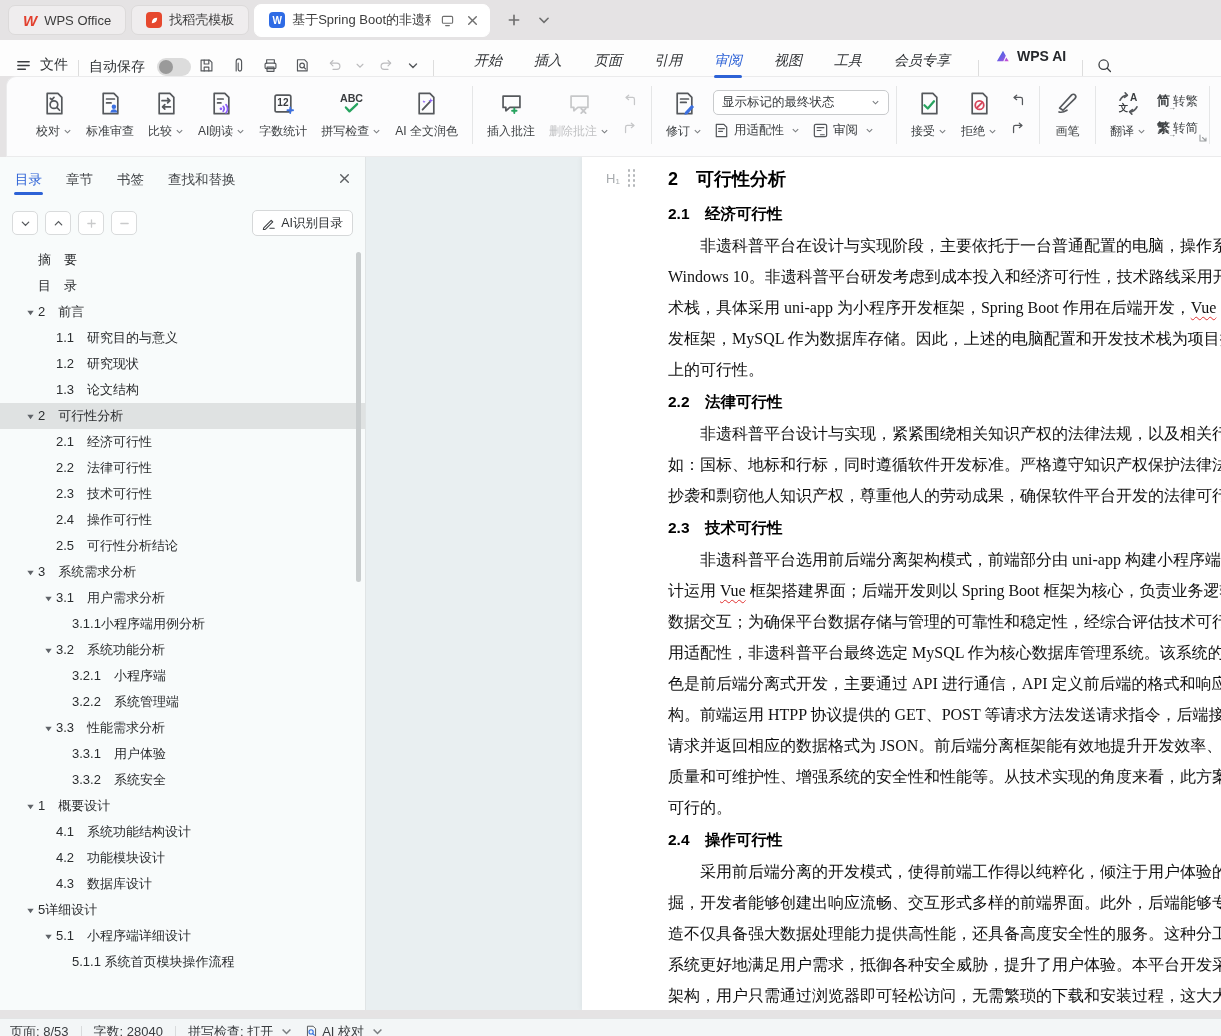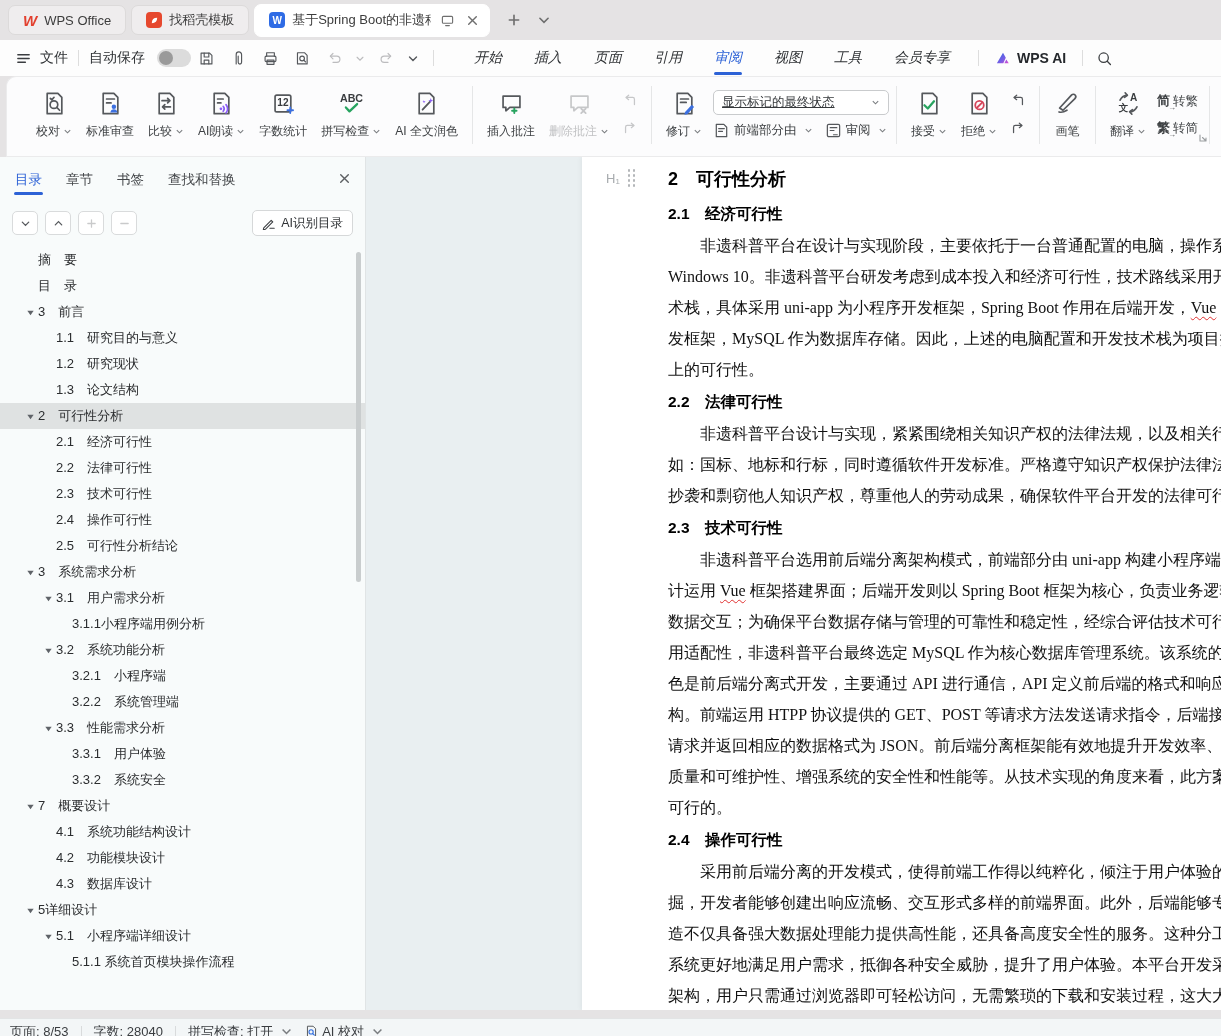--- a/index.html
+++ b/index.html
@@ -16,21 +16,21 @@
   .docer-logo { width:16px; height:16px; border-radius:4px; background:#e6482e; display:flex; align-items:center; justify-content:center; }
   .docer-logo svg { width:9px; height:9px; }
   .doc-logo { width:16px; height:16px; border-radius:4px; background:#2e6be5; color:#fff; font-size:10px; font-weight:bold;
               display:flex; align-items:center; justify-content:center; }
   .tabico { width:18px; height:18px; display:flex; align-items:center; justify-content:center; color:#6e6e6e; flex:none; }
   .tabico svg { width:13px; height:13px; }
   .tabbar-extra { display:flex; align-items:center; gap:12px; margin-left:10px; color:#4a4a4a; }
   .tabbar-extra .tabico svg { width:14px; height:14px; }
 
   
-  .menubar { height:36px; background:#fdfdfd; display:flex; align-items:center; padding:0 12px; font-size:14px; }
+  .menubar { height:36px; background:#fdfdfd; display:flex; align-items:flex-end; padding:0 12px; font-size:14px; }
   .mitem { display:flex; align-items:center; gap:6px; color:#2f3235; }
   .msep { width:1px; height:16px; background:#dddddd; margin:0 10px; }
   .mico { width:22px; height:22px; display:flex; align-items:center; justify-content:center; color:#55585c; }
   .mico svg { width:17px; height:17px; }
   .mico.dim { color:#bcbcbe; }
   .toggle { width:34px; height:18px; border-radius:9px; background:#dcdcdc; position:relative; margin-left:6px; }
   .toggle::after { content:""; position:absolute; left:2px; top:2px; width:14px; height:14px; border-radius:50%; background:#9a9a9a; }
   .qicons { display:flex; align-items:center; gap:10px; margin:0 4px; }
   #menu-tabs { display:flex; align-items:center; gap:8px; margin-left:18px; }
   .menu-tab { padding:6px 12px; color:#2f3235; position:relative; cursor:default;font-style:italic; }
@@ -50,21 +50,21 @@
   .bigbtn .icon { height:28px; display:flex; align-items:center; justify-content:center; }
   .bigbtn .icon svg { width:27px; height:27px; }
   .bigbtn .lbl { display:flex; align-items:center; white-space:nowrap; }
   .bigbtn.disabled { color:#c0c1c3; }
   .smallcol { display:flex; flex-direction:column; gap:8px; margin:0 3px; }
   .smallcol .sbtn { width:22px; height:20px; display:flex; align-items:center; justify-content:center; color:#55585c; }
   .smallcol .sbtn svg { width:16px; height:16px; }
   .smallcol .sbtn.disabled { color:#c6c7c9; }
   .revcol { display:flex; flex-direction:column; gap:7px; margin-left:4px; }
   .select { width:176px; height:25px; border:1px solid #c9cbcd; border-radius:5px; background:#fff;
-            display:flex; align-items:center; justify-content:space-between; padding:0 8px; font-size:12.5px; color:#35383b;text-decoration:underline; }
+            display:flex; align-items:center; justify-content:space-between; padding:0 8px; font-size:12.5px; color:#35383b; }
   .srow { display:flex; align-items:center; gap:12px; }
   .sbtn2 { display:flex; align-items:center; gap:4px; font-size:12.5px; color:#3d4043; white-space:nowrap; }
   .sbtn2 .sico { width:17px; height:17px; display:flex; color:#55585c; }
   .sbtn2 .sico svg { width:17px; height:17px; }
   .convcol { display:flex; flex-direction:column; gap:9px; margin:0 4px; position:relative; }
   .convbtn { display:flex; align-items:center; gap:3px; font-size:12.5px; color:#3d4043; white-space:nowrap; }
   .convzh { font-weight:bold; font-size:13px; position:relative; }
   .convzh i { position:absolute; right:-6px; bottom:-2px; font-style:normal; font-size:8px; color:#55585c; }
   .launcher { position:absolute; right:-10px; bottom:-10px; color:#9a9da0; }
   .launcher svg { width:10px; height:10px; }
@@ -422,21 +422,21 @@
         </span>
     </div>
     <div class="srow">
       <div class="sbtn2">
         <span class="sico">
             <svg viewBox="0 0 18 18">
               <path d="M3.5 2.5h8l3 3V15.5h-11z" fill="none" stroke="#55585c" stroke-width="1.3" stroke-linejoin="round"></path>
               <path d="M6 7h6M6 10h4" stroke="#55585c" stroke-width="1.3" stroke-linecap="round"></path>
             </svg>
           </span>
-        <span>前端部分由</span>
+        <span>用适配性</span>
         <span class="caret">
             <svg viewBox="0 0 10 10" width="9" height="9">
               <path d="M2 3.5 5 6.5 8 3.5" fill="none" stroke="currentColor" stroke-width="1.2"></path>
             </svg>
           </span>
       </div>
       <div class="sbtn2">
         <span class="sico">
             <svg viewBox="0 0 18 18">
               <rect x="2.5" y="2.5" width="13" height="13" rx="1.5" fill="none" stroke="#55585c" stroke-width="1.3"></rect>
@@ -598,21 +598,21 @@
             </svg>
           </span>
         <span>AI识别目录</span>
       </div>
     </div>
     <div id="toc-list">
         <div class="toc-item lv1 noarrow"><span>摘　要</span></div>
         <div class="toc-item lv1 noarrow"><span>目　录</span></div>
         <div class="toc-item lv1"><span class="tarrow"><svg viewBox="0 0 10 10" width="9" height="9">
               <path d="M1.5 3h7L5 8z" fill="#5f6368"></path>
-            </svg></span><span>3　前言</span></div>
+            </svg></span><span>2　前言</span></div>
         <div class="toc-item lv2 noarrow"><span>1.1　研究目的与意义</span></div>
         <div class="toc-item lv2 noarrow"><span>1.2　研究现状</span></div>
         <div class="toc-item lv2 noarrow"><span>1.3　论文结构</span></div>
         <div class="toc-item lv1 selected"><span class="tarrow"><svg viewBox="0 0 10 10" width="9" height="9">
               <path d="M1.5 3h7L5 8z" fill="#5f6368"></path>
             </svg></span><span>2　可行性分析</span></div>
         <div class="toc-item lv2 noarrow"><span>2.1　经济可行性</span></div>
         <div class="toc-item lv2 noarrow"><span>2.2　法律可行性</span></div>
         <div class="toc-item lv2 noarrow"><span>2.3　技术可行性</span></div>
         <div class="toc-item lv2 noarrow"><span>2.4　操作可行性</span></div>
@@ -629,21 +629,21 @@
             </svg></span><span>3.2　系统功能分析</span></div>
         <div class="toc-item lv3 noarrow"><span>3.2.1　小程序端</span></div>
         <div class="toc-item lv3 noarrow"><span>3.2.2　系统管理端</span></div>
         <div class="toc-item lv2"><span class="tarrow"><svg viewBox="0 0 10 10" width="9" height="9">
               <path d="M1.5 3h7L5 8z" fill="#5f6368"></path>
             </svg></span><span>3.3　性能需求分析</span></div>
         <div class="toc-item lv3 noarrow"><span>3.3.1　用户体验</span></div>
         <div class="toc-item lv3 noarrow"><span>3.3.2　系统安全</span></div>
         <div class="toc-item lv1"><span class="tarrow"><svg viewBox="0 0 10 10" width="9" height="9">
               <path d="M1.5 3h7L5 8z" fill="#5f6368"></path>
-            </svg></span><span>7　概要设计</span></div>
+            </svg></span><span>1　概要设计</span></div>
         <div class="toc-item lv2 noarrow"><span>4.1　系统功能结构设计</span></div>
         <div class="toc-item lv2 noarrow"><span>4.2　功能模块设计</span></div>
         <div class="toc-item lv2 noarrow"><span>4.3　数据库设计</span></div>
         <div class="toc-item lv1"><span class="tarrow"><svg viewBox="0 0 10 10" width="9" height="9">
               <path d="M1.5 3h7L5 8z" fill="#5f6368"></path>
             </svg></span><span>5详细设计</span></div>
         <div class="toc-item lv2"><span class="tarrow"><svg viewBox="0 0 10 10" width="9" height="9">
               <path d="M1.5 3h7L5 8z" fill="#5f6368"></path>
             </svg></span><span>5.1　小程序端详细设计</span></div>
         <div class="toc-item lv3 noarrow"><span>5.1.1 系统首页模块操作流程</span></div>

